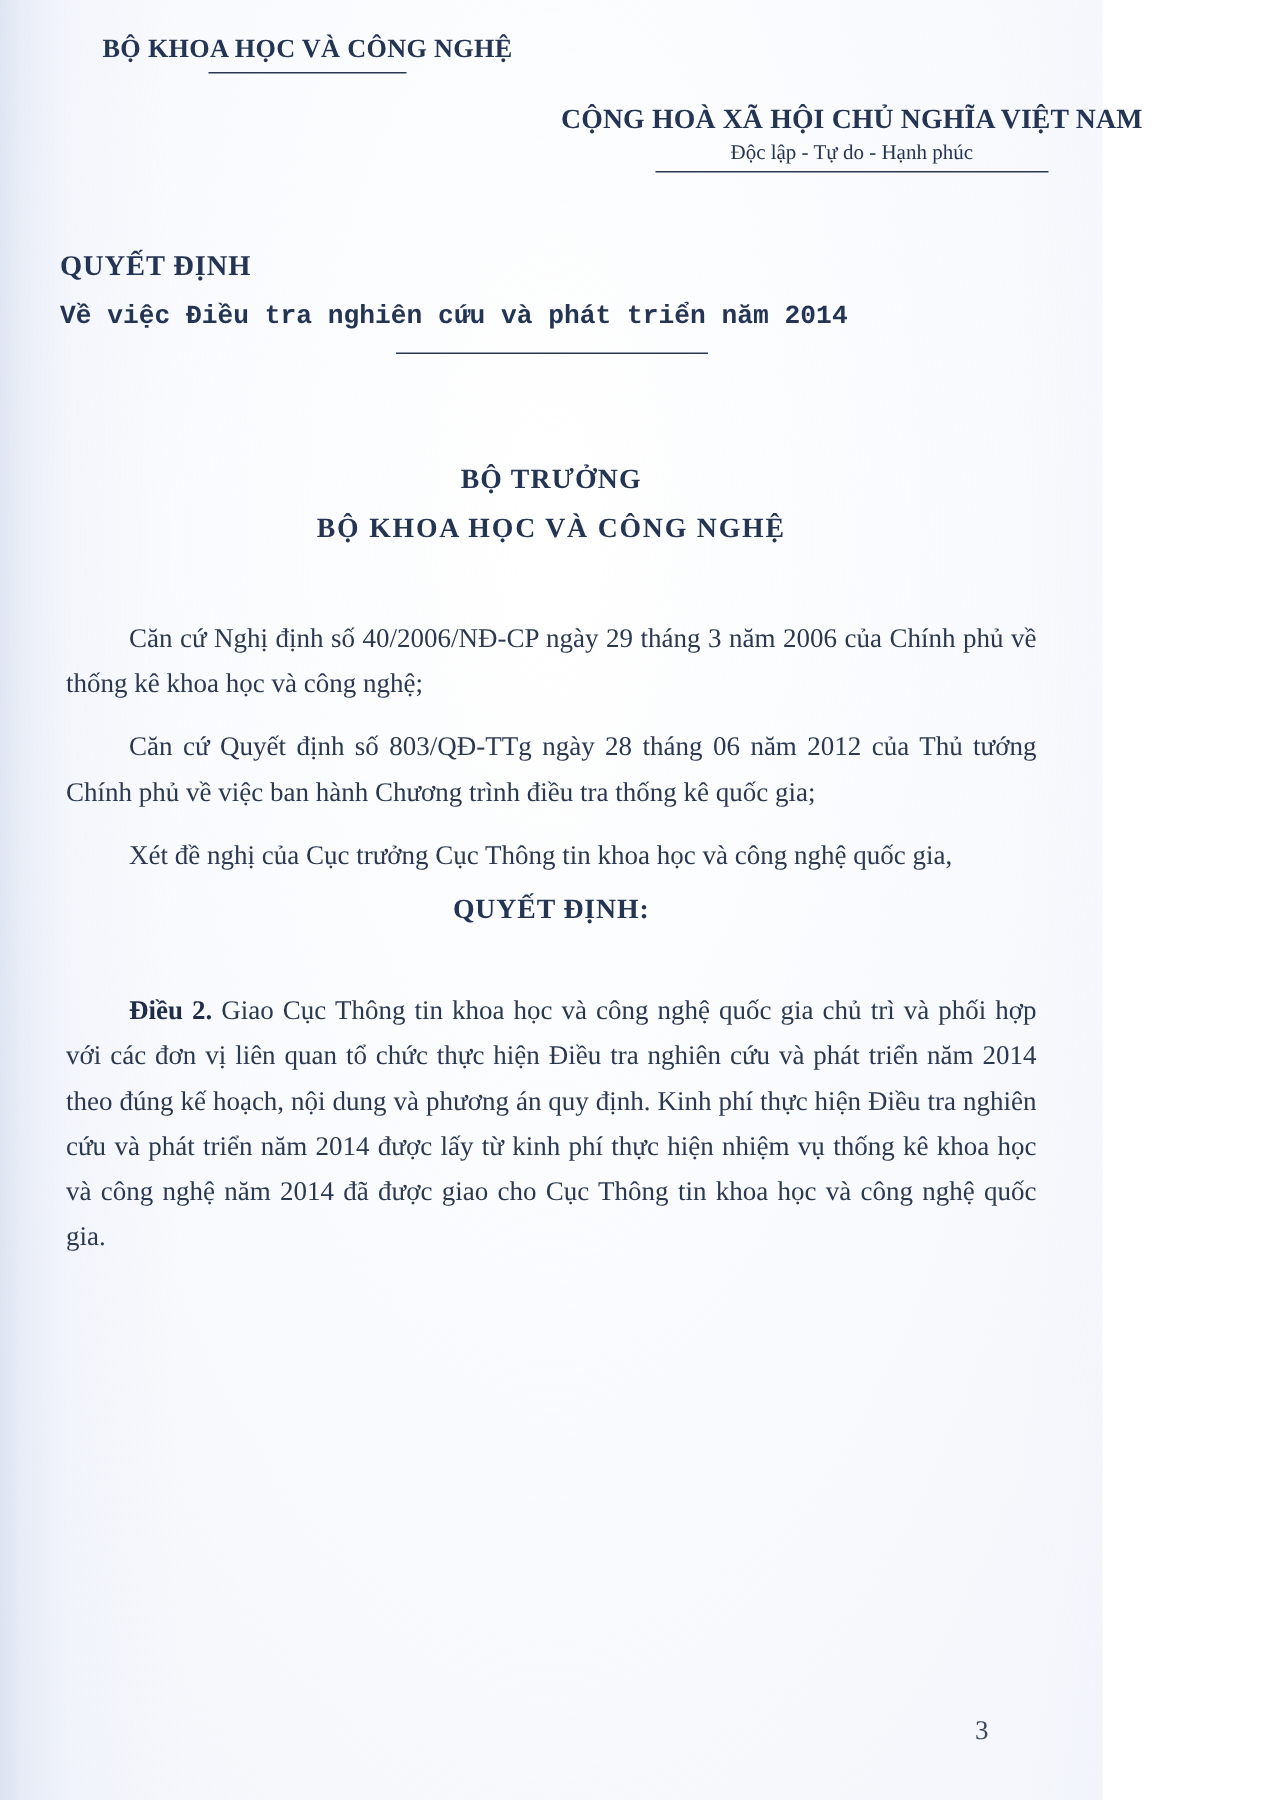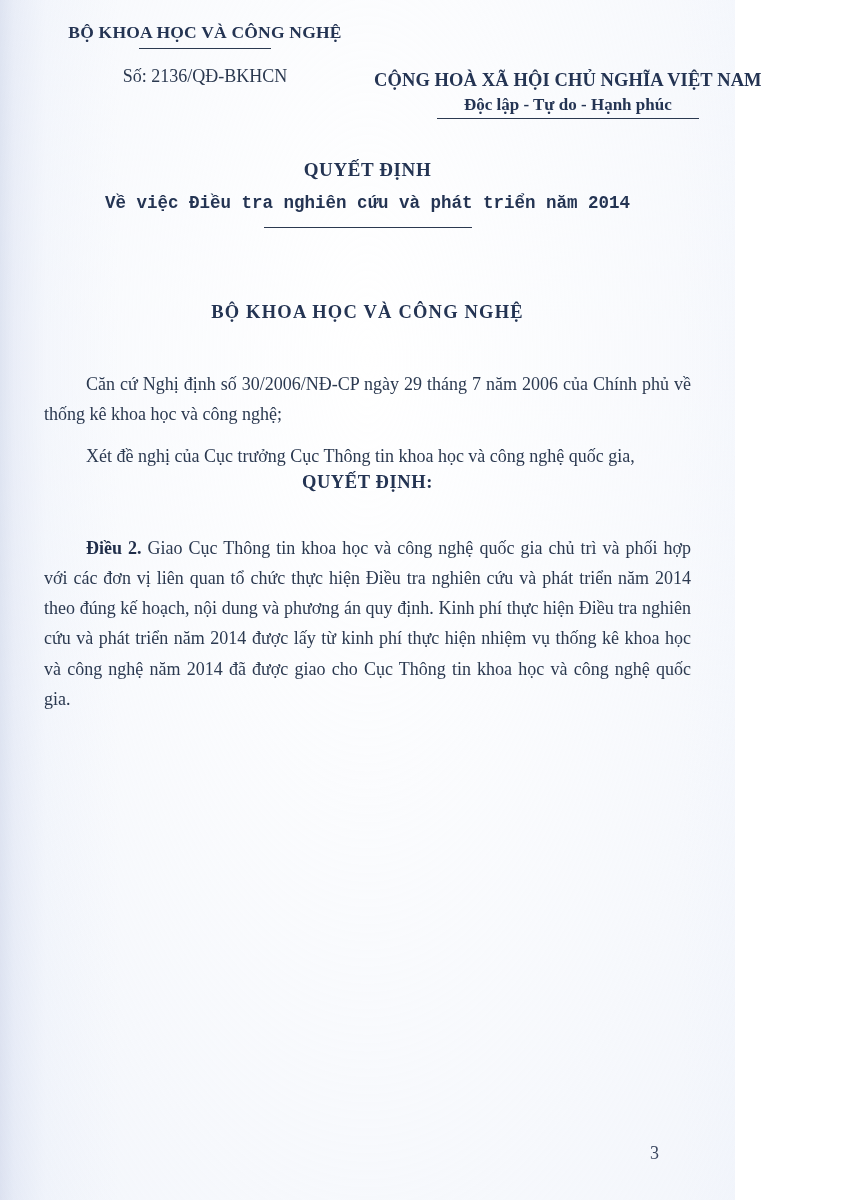--- a/index.html
+++ b/index.html
@@ -80,22 +80,22 @@
     font-family: "Liberation Serif", "DejaVu Serif", serif;
     font-weight: bold;
     font-size: 18.5px;
     letter-spacing: 0.1px;
     white-space: nowrap;
     color: #243453;
     margin-top: 48px;
   }
   .motto {
     font-family: "Liberation Serif", "DejaVu Serif", serif;
-    font-weight: bold;
-    font-size: 17px;
+    font-weight: normal;
+    font-size: 14px;
     margin-top: 4px;
     color: #243453;
   }
   .rule {
     height: 0;
     border-bottom: 1.6px solid #2b3950;
     margin: 0 auto;
   }
   .rule-org   { width: 132px; margin-top: 5px; }
   .rule-motto { width: 262px; margin-top: 3px; }
@@ -108,22 +108,21 @@
   }
   .place-date {
     font-style: italic;
     font-size: 17px;
     margin-top: 24px;
     white-space: nowrap;
   }
 
   
   .decision-block {
-    text-align: center;
-    margin-top: 40px;
+    margin-top: 52px;
   }
   .decision-word {
     font-weight: bold;
     font-size: 19px;
     letter-spacing: 0.6px;
     color: #243453;
   }
   .decision-subject {
     font-weight: bold;
     font-size: 17.5px;
@@ -156,21 +155,21 @@
     padding: 0 4px;
   }
   p.para {
     margin: 0 0 12px 0;
     font-size: 18px;
     line-height: 1.68;
     text-align: justify;
     text-indent: 42px;
     text-justify: inter-word;
   }
-  p.para:last-child { margin-bottom: 0; }
+  p.para:last-child { margin-bottom: 12px; }
 
   .enact-word {
     text-align: center;
     font-weight: bold;
     font-size: 18.5px;
     letter-spacing: 0.6px;
     color: #243453;
   }
 
   .articles {
@@ -199,43 +198,44 @@
 <div id="page">
   <div id="paper-tint"></div>
 
   <div id="content">
 
     <div class="letterhead">
 
       <div class="lh-left">
         <div class="org-name">BỘ KHOA HỌC VÀ CÔNG NGHỆ</div>
         <div class="rule rule-org"></div>
-        <div class="doc-number">Số: 2136/QĐ-BKHCN</div>
       </div>
 
       <div class="lh-right">
         <div class="nation-name">CỘNG HOÀ XÃ HỘI CHỦ NGHĨA VIỆT NAM</div>
         <div class="motto">Độc lập - Tự do - Hạnh phúc</div>
         <div class="rule rule-motto"></div>
       </div>
 
     </div>
 
     <div class="decision-block">
       <div class="decision-word">QUYẾT ĐỊNH</div>
       <div class="decision-subject">Về việc Điều tra nghiên cứu và phát triển năm 2014</div>
       <div class="rule rule-title"></div>
     </div>
 
     <div class="issuer-block">
+      <div class="issuer-role">BỘ TRƯỞNG</div>
       <div class="issuer-org">BỘ KHOA HỌC VÀ CÔNG NGHỆ</div>
     </div>
 
     <div class="body-block">
-      <p class="para">Căn cứ Nghị định số 30/2006/NĐ-CP ngày 29 tháng 7 năm 2006 của Chính phủ về thống kê khoa học và công nghệ;</p>
+      <p class="para">Căn cứ Nghị định số 40/2006/NĐ-CP ngày 29 tháng 3 năm 2006 của Chính phủ về thống kê khoa học và công nghệ;</p>
+      <p class="para">Căn cứ Quyết định số 803/QĐ-TTg ngày 28 tháng 06 năm 2012 của Thủ tướng Chính phủ về việc ban hành Chương trình điều tra thống kê quốc gia;</p>
       <p class="para">Xét đề nghị của Cục trưởng Cục Thông tin khoa học và công nghệ quốc gia,</p>
     </div>
 
     <div class="enact-word">QUYẾT ĐỊNH:</div>
 
     <div class="articles">
       <p class="para">
         <span class="art-label">Điều 2.</span><span> Giao Cục Thông tin khoa học và công nghệ quốc gia chủ trì và phối hợp với các đơn vị liên quan tổ chức thực hiện Điều tra nghiên cứu và phát triển năm 2014 theo đúng kế hoạch, nội dung và phương án quy định. Kinh phí thực hiện Điều tra nghiên cứu và phát triển năm 2014 được lấy từ kinh phí thực hiện nhiệm vụ thống kê khoa học và công nghệ năm 2014 đã được giao cho Cục Thông tin khoa học và công nghệ quốc gia.</span>
       </p>
     </div>

